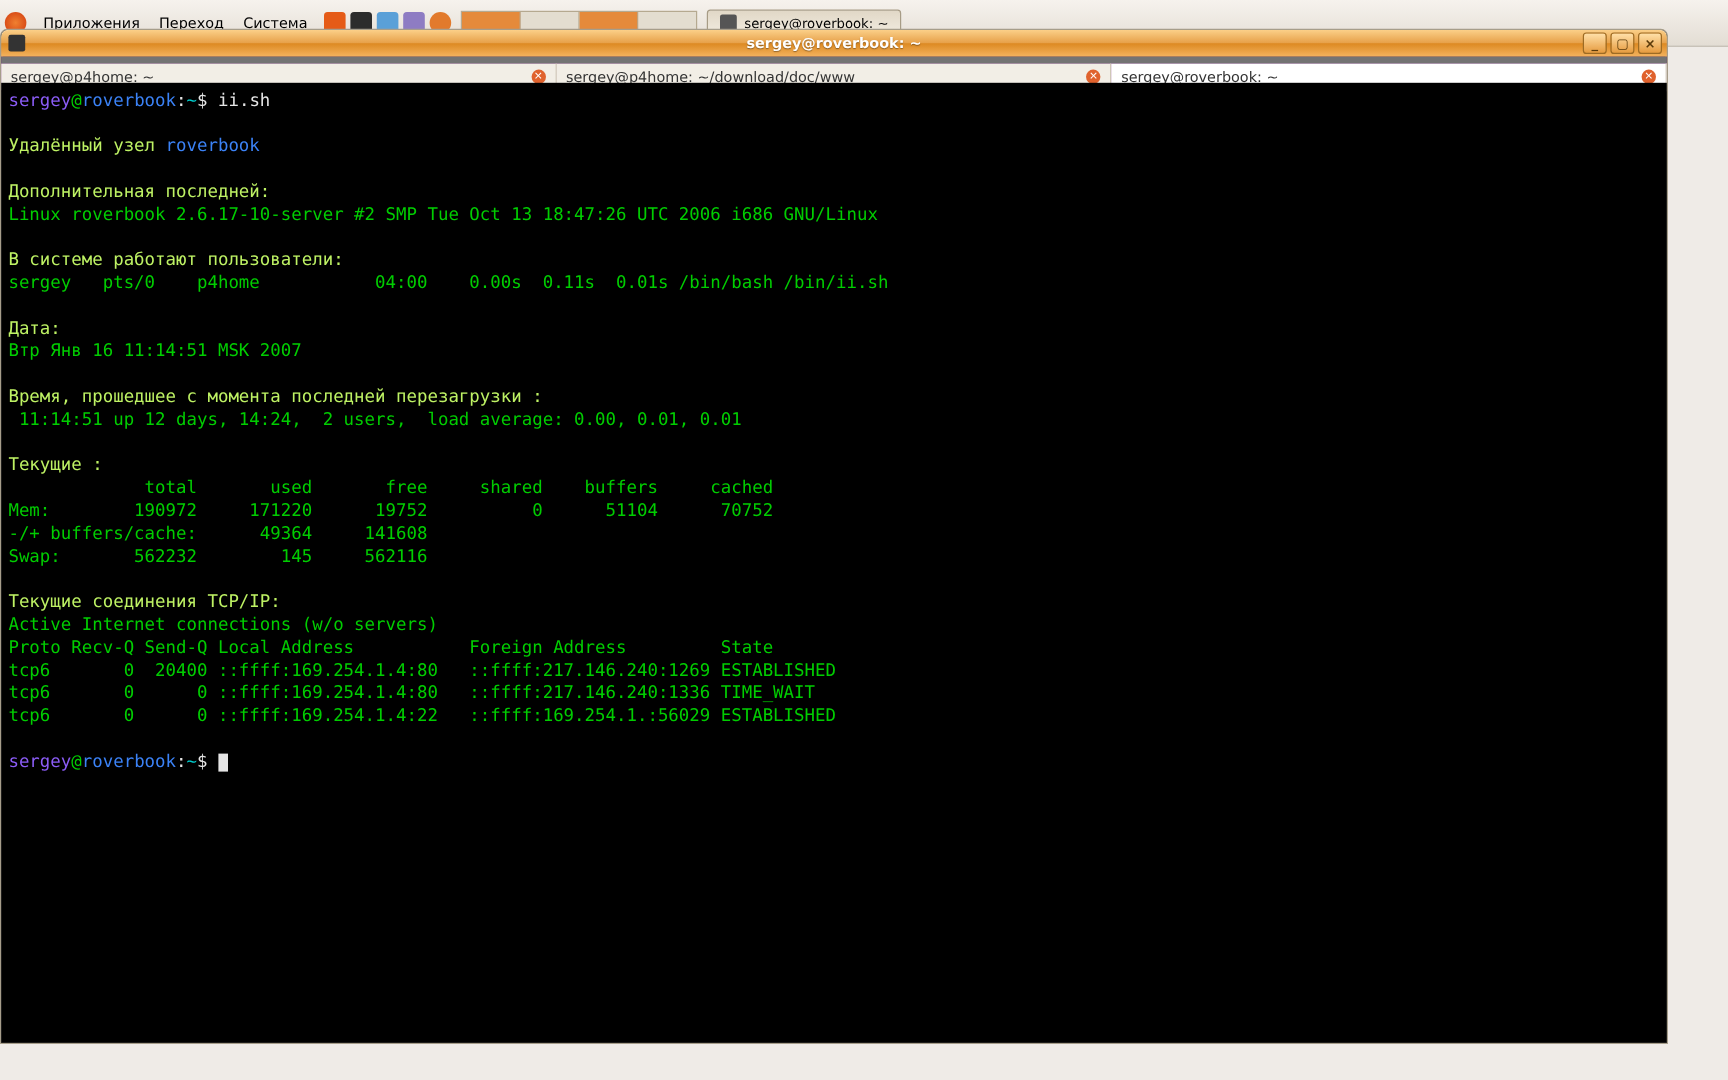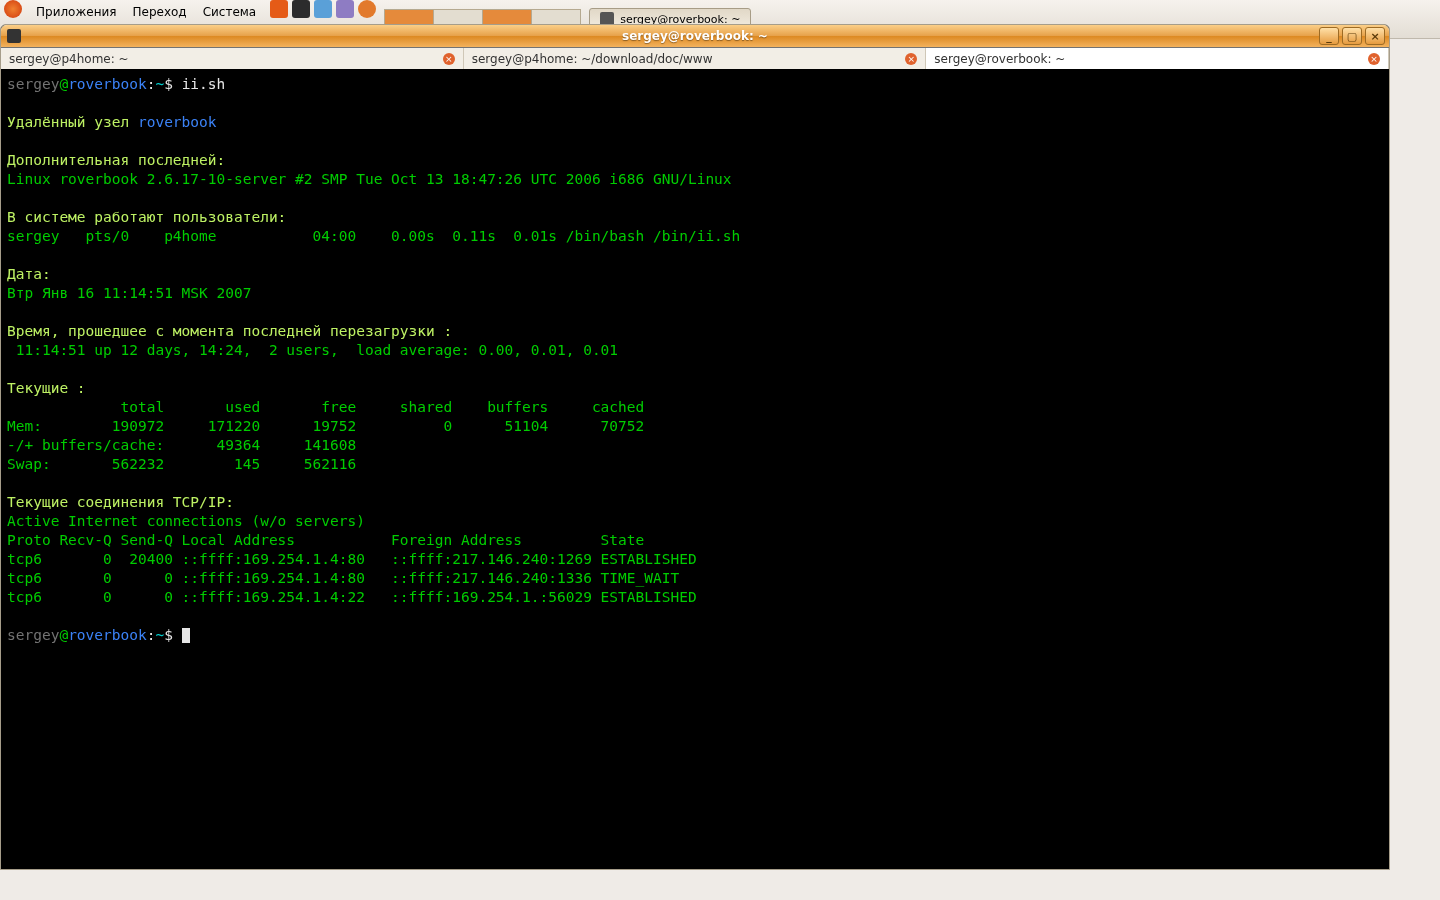--- a/index.html
+++ b/index.html
@@ -1,17 +1,17 @@
 <!DOCTYPE html>
 <html><head>
 <meta charset="utf-8">
 <style>
   html,body{margin:0;padding:0;width:1440px;height:900px;font-family:"DejaVu Sans","Bitstream Vera Sans",sans-serif;font-size:12px;background:#efebe7;overflow:hidden;color:#000}
   
-  .panel{height:39px;background:linear-gradient(#f6f2ed,#e3ddd4);border-bottom:1px solid #bfb8ac;display:flex;padding:0 4px;box-sizing:border-box}
+  .panel{height:39px;background:linear-gradient(#f6f2ed,#e3ddd4);border-bottom:1px solid #bfb8ac;display:flex;align-items:center;padding:0 4px;box-sizing:border-box}
   .panel .distro{width:18px;height:18px;border-radius:9px;background:radial-gradient(#f08030,#d0380d);margin-right:6px}
   .panel .menu-item{padding:0 8px;line-height:24px;cursor:default}
   .tray{margin-left:6px;display:flex;gap:4px}
   .tray .ic{width:18px;height:18px;border-radius:3px}
   .spacer{flex:1}
   .taskbar{display:flex;align-items:center;gap:4px;margin-left:8px}
   .taskbtn{display:flex;align-items:center;gap:6px;height:20px;padding:0 10px;border:1px solid #c2b9aa;border-radius:3px;background:linear-gradient(#fdf7ee,#e7dfd1);max-width:200px;overflow:hidden;white-space:nowrap;font-size:11px}
   .taskbtn.sunken{background:linear-gradient(#e1d8c7,#f2ece0);border-color:#a79c86}
   .taskbtn .ticon{width:14px;height:14px;background:#555;border-radius:2px}
   .right-tray{display:flex;align-items:center;gap:6px;margin-left:6px}
@@ -19,27 +19,27 @@
   .clock{padding:0 6px;white-space:nowrap}
   .shutdown{width:18px;height:18px;background:#e46a2c;border-radius:3px;border:1px solid #b9491a}
   
   .window{position:absolute;left:0;top:24px;width:1388px;height:844px;border:1px solid #a69d8a;border-radius:6px 6px 0 0;background:#000;box-shadow:0 0 0 1px #fdf6ea inset}
   .titlebar{height:22px;border-radius:6px 6px 0 0;background:linear-gradient(#fbcf88,#e7a24b 48%,#dd8a23 52%,#f3b25d);display:flex;align-items:center;position:relative}
   .titlebar .appicon{width:14px;height:14px;background:#333;border-radius:2px;margin:0 6px}
   .titlebar .title{position:absolute;left:0;right:0;text-align:center;font-weight:bold;color:#fff;text-shadow:0 1px 1px rgba(0,0,0,.4);pointer-events:none}
   .titlebar .btns{margin-left:auto;display:flex;gap:3px;margin-right:4px}
   .titlebar .wb{width:18px;height:16px;border:1px solid #9d6b24;border-radius:3px;background:linear-gradient(#ffe0a8,#e69b3f);display:flex;align-items:center;justify-content:center;color:#5a3a0a;font-size:11px;font-weight:bold}
   
-  .tabbar{height:22px;background:#701a75;border-top:1px solid #737373;border-bottom:1px solid #b6ad9b;display:flex}
+  .tabbar{height:22px;background:#701a75;border-top:6px solid #737373;border-bottom:1px solid #b6ad9b;display:flex}
   .tab{flex:1;display:flex;align-items:center;padding:0 8px;border-right:1px solid #cfc7b7;font-size:12px;color:#333;background:#f2eee6;position:relative}
   .tab.active{background:#fff;border-bottom:1px solid #fff;margin-bottom:-1px}
   .tab .x{margin-left:auto;width:12px;height:12px;border-radius:6px;background:#e0622d;color:#fff;font-size:9px;line-height:12px;text-align:center}
   
   .term{position:absolute;left:0;right:0;top:44px;bottom:0;background:#000;font-family:"DejaVu Sans Mono","Bitstream Vera Sans Mono",monospace;font-size:14.5px;line-height:19px;color:#bbb;padding:6px 6px;overflow:hidden;white-space:pre}
-  .c-ye{color:#737373}.c-re{color:#3b82f6}.c-gr{color:#00cd00}.c-bl{color:#bef264}.c-cy{color:#00cdcd}.c-wh{color:#e5e5e5}
+  .c-ye{color:#8b5cf6}.c-re{color:#3b82f6}.c-gr{color:#00cd00}.c-bl{color:#bef264}.c-cy{color:#00cdcd}.c-wh{color:#e5e5e5}
 </style>
 </head>
 <body>
 
 <div class="panel">
   <div class="distro"></div>
   <div class="menu-item">Приложения</div>
   <div class="menu-item">Переход</div>
   <div class="menu-item">Система</div>
   <div class="tray">

